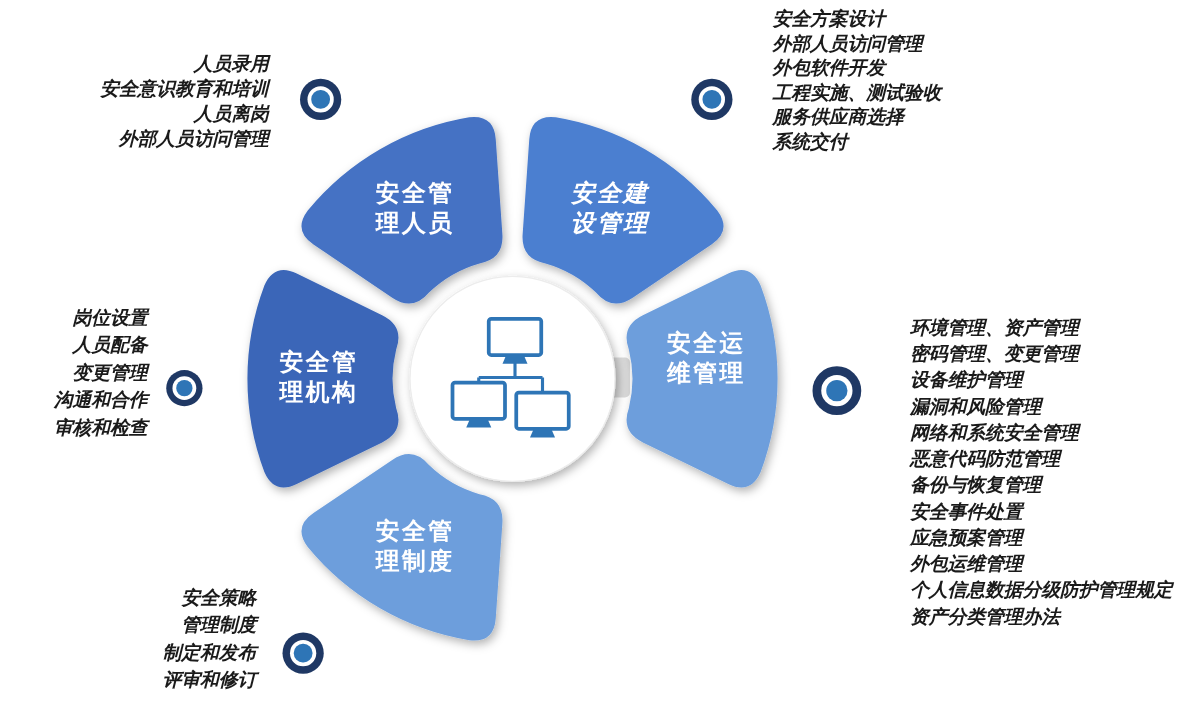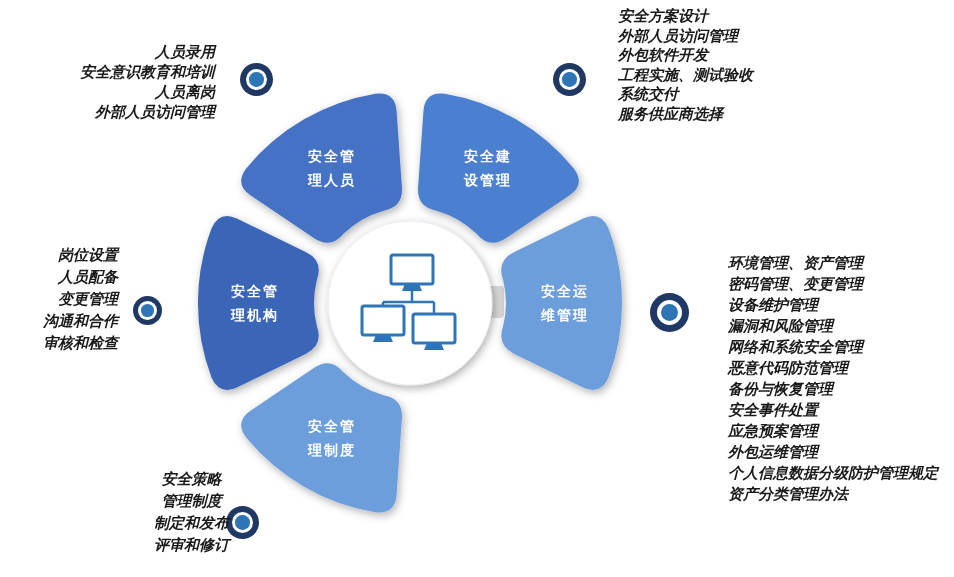--- a/index.html
+++ b/index.html
@@ -8,21 +8,21 @@
     width:954px;height:577px;
     background:#ffffff;
     overflow:hidden;
     font-family:"Liberation Sans", sans-serif;
   }
   .diagram-svg{position:absolute;left:0;top:0;}
   .petal-label{
     position:absolute;
     transform:translate(-50%,-50%);
     color:var(--petal-text,#ffffff);
-    font-size:14px;
+    font-size:19px;
     font-weight:bold;
     line-height:24px;
     letter-spacing:2px;
     text-align:center;
     white-space:nowrap;
   }
   .list{
     position:absolute;
     font-size:15px;
     font-weight:bold;
@@ -93,25 +93,25 @@
         <rect x="413" y="314" width="42" height="29" rx="2" fill="var(--icon-fill,#ffffff)" stroke="var(--icon-stroke,#2E75B6)" stroke-width="3"></rect>
         <path d="M427,343 h14 l3,7 h-20 z" fill="var(--icon-stroke,#2E75B6)"></path>
       </g>
     </g>
   </svg>
 
   <div class="petal-label" style="left:332px;top:168px;">
     <div>安全管</div>
     <div>理人员</div>
   </div>
-  <div class="petal-label" style="left:488px;top:168px;">
+  <div class="petal-label" style="left:488px;top:168px;font-style:italic;">
     <div>安全建</div>
     <div>设管理</div>
   </div>
-  <div class="petal-label" style="left:565px;top:303px;">
+  <div class="petal-label" style="left:565px;top:288px;">
     <div>安全运</div>
     <div>维管理</div>
   </div>
   <div class="petal-label" style="left:332px;top:438px;">
     <div>安全管</div>
     <div>理制度</div>
   </div>
   <div class="petal-label" style="left:255px;top:303px;">
     <div>安全管</div>
     <div>理机构</div>
@@ -128,22 +128,22 @@
       <div>安全意识教育和培训</div>
       <div>人员离岗</div>
       <div>外部人员访问管理</div>
     </div>
 
   <div class="list align-left" style="left:618px;top:6px;line-height:19.5px;">
       <div>安全方案设计</div>
       <div>外部人员访问管理</div>
       <div>外包软件开发</div>
       <div>工程实施、测试验收</div>
+      <div>服务供应商选择</div>
       <div>系统交付</div>
-      <div>服务供应商选择</div>
     </div>
 
   <div class="list align-right" style="right:836px;top:244px;line-height:22px;">
       <div>岗位设置</div>
       <div>人员配备</div>
       <div>变更管理</div>
       <div>沟通和合作</div>
       <div>审核和检查</div>
     </div>
 
@@ -155,19 +155,19 @@
       <div>网络和系统安全管理</div>
       <div>恶意代码防范管理</div>
       <div>备份与恢复管理</div>
       <div>安全事件处置</div>
       <div>应急预案管理</div>
       <div>外包运维管理</div>
       <div>个人信息数据分级防护管理规定</div>
       <div>资产分类管理办法</div>
     </div>
 
-  <div class="list align-right" style="right:725px;top:468px;line-height:22px;text-align:center;">
+  <div class="list align-right" style="right:749px;top:468px;line-height:22px;">
       <div>安全策略</div>
       <div>管理制度</div>
       <div>制定和发布</div>
       <div>评审和修订</div>
     </div>
 </div>
 
 </body></html>

